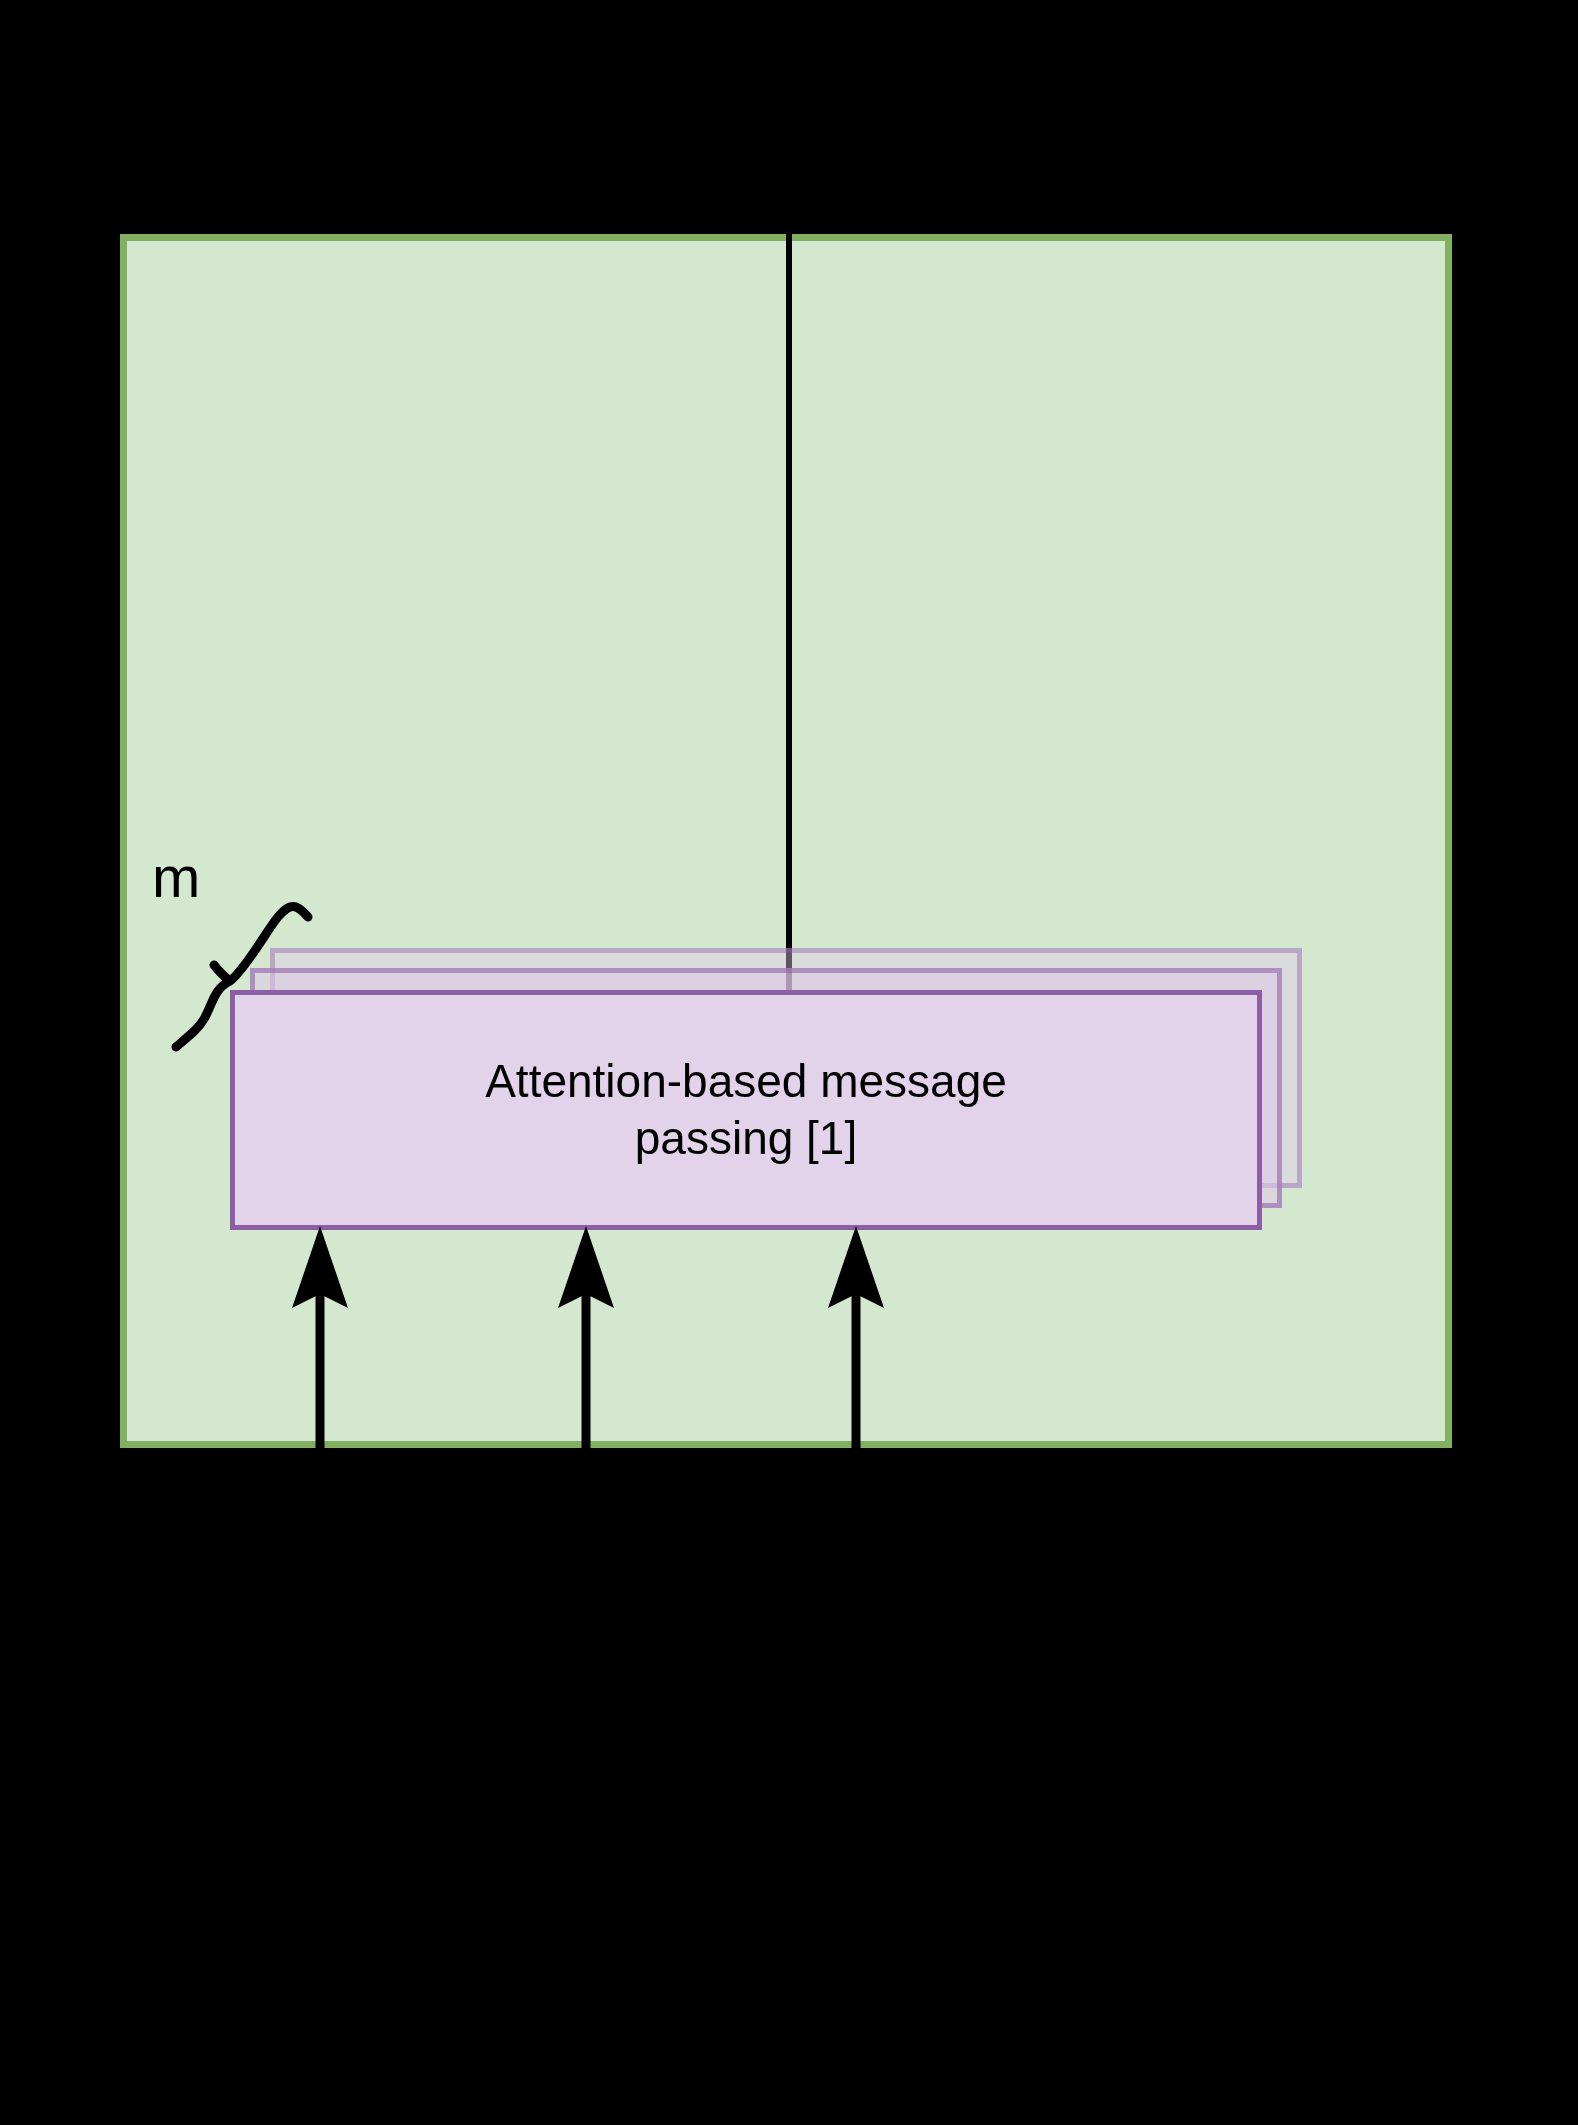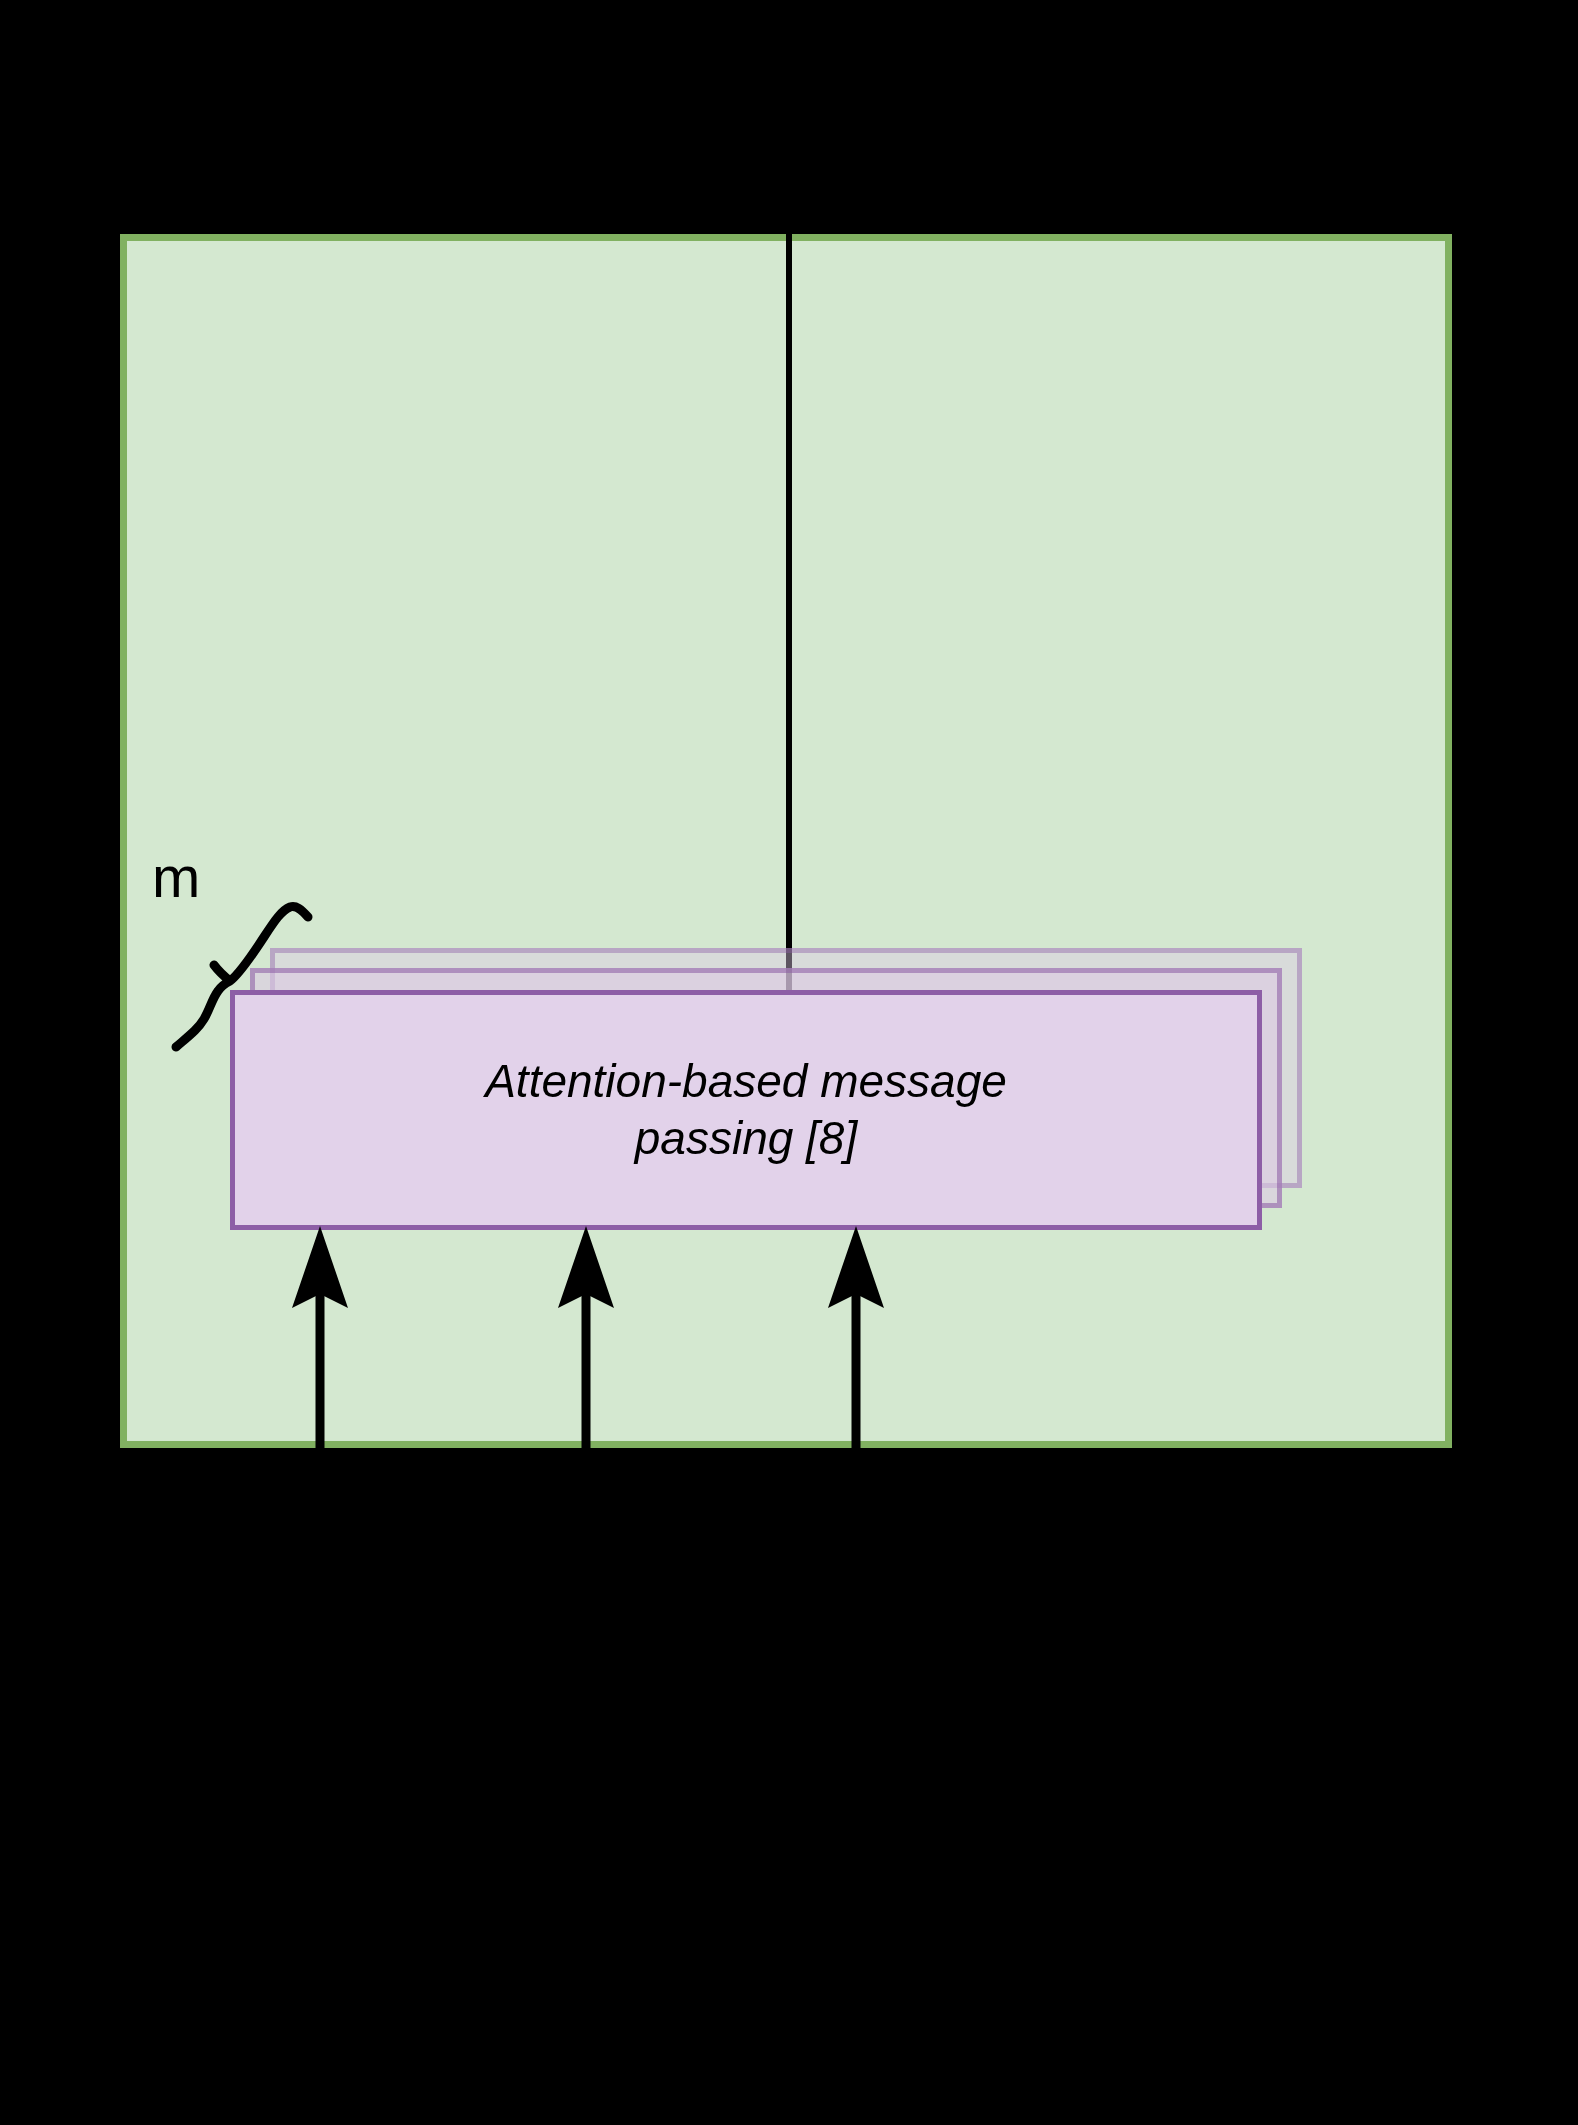--- a/index.html
+++ b/index.html
@@ -42,21 +42,20 @@
     top: 234px;
     width: 6px;
     height: 772px;
     background: #000000;
   }
 
   
   .stack-layer {
     position: absolute;
     box-sizing: border-box;
-    font-style: italic;
   }
   .stack-back {
     left: 270px;
     top: 948px;
     width: 1032px;
     height: 240px;
     background: rgba(221, 201, 230, 0.42);
     border: 5px solid rgba(141, 94, 166, 0.42);
   }
   .stack-mid {
@@ -123,21 +122,21 @@
   <div class="green-panel"></div>
 
   <div class="vline"></div>
 
   <div class="stack-layer stack-back"></div>
   <div class="stack-layer stack-mid"></div>
 
   <div class="stack-layer stack-front">
     <div class="box-label">
       <span>Attention-based message</span><br>
-      <span>passing [8]</span>
+      <span>passing [1]</span>
     </div>
   </div>
 
   <div class="m-label">m</div>
 
   <svg class="brace" viewBox="0 0 150 160">
     <path d="M 8 152
              C 22 140, 30 134, 36 124
              C 42 114, 44 104, 50 96
              C 54 90, 58 88, 62 86

